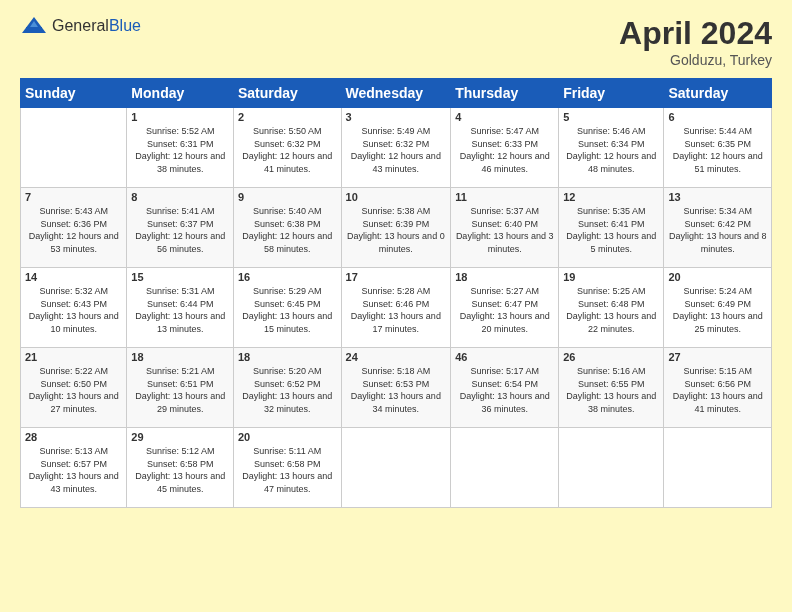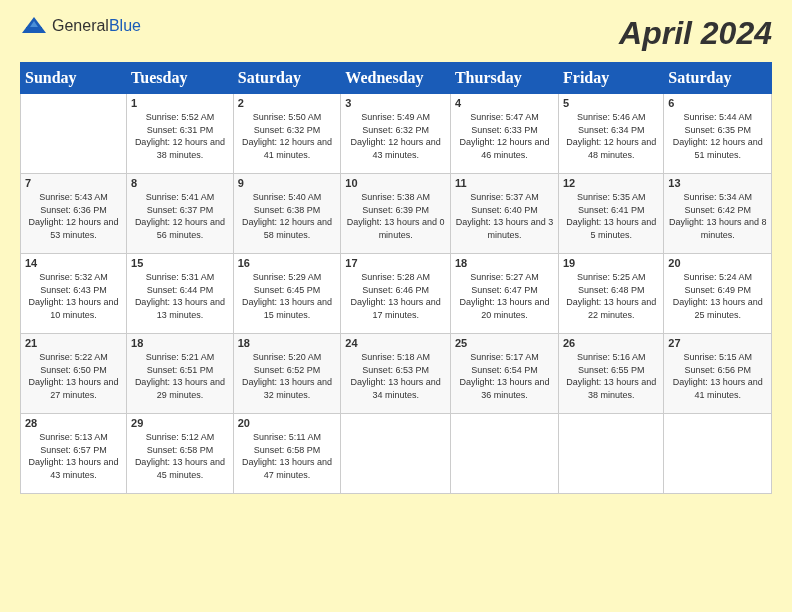--- a/index.html
+++ b/index.html
@@ -33,40 +33,38 @@
       width: 28px;
       height: 22px;
     }
     .title-block {
       text-align: right;
     }
     .title-month {
       font-size: 32px;
       font-weight: bold;
       color: #333;
-      font-style: italic;
     }
     .title-location {
       font-size: 14px;
       color: #555;
     }
     .calendar-table {
       width: 100%;
       border-collapse: collapse;
       font-size: 10px;
     }
     .calendar-table thead tr th {
       background: #1a5cb8;
       color: #fff;
       padding: 6px 4px;
       text-align: left;
-      font-size: 16px;
+      font-size: 14px;
       font-weight: bold;
       border: 1px solid #1a5cb8;
-      font-family: Liberation Serif, serif;
     }
     .calendar-table tbody tr td {
       border: 1px solid #ccc;
       vertical-align: top;
       padding: 3px 4px;
       width: 113px;
       height: 80px;
       background: #fff;
     }
     .calendar-table tbody tr:nth-child(even) td {
@@ -98,28 +96,29 @@
         <polygon points="14,2 26,18 2,18" fill="#1a5cb8"></polygon>
         <polygon points="14,6 22,18 6,18" fill="#4a8fd8"></polygon>
         <rect x="6" y="12" width="16" height="6" fill="#1a5cb8"></rect>
       </svg>
       <div>
         <span class="logo-general">General</span><span class="logo-blue">Blue</span>
       </div>
     </div>
     <div class="title-block">
       <div class="title-month">April 2024</div>
+      <div class="title-location">Golduzu, Turkey</div>
     </div>
   </div>
 
   <table class="calendar-table">
     <thead>
       <tr>
         <th>Sunday</th>
-        <th>Tuesday</th>
+        <th>Monday</th>
         <th>Saturday</th>
         <th>Wednesday</th>
         <th>Thursday</th>
         <th>Friday</th>
         <th>Saturday</th>
       </tr>
     </thead>
     <tbody id="calendar-body">
     <tr>
           <td class="empty-cell"></td>
@@ -219,21 +218,21 @@
           </td>
           <td>
             <div class="day-number">18</div>
             <div class="day-info">Sunrise: 5:20 AM<br>Sunset: 6:52 PM<br>Daylight: 13 hours and 32 minutes.</div>
           </td>
           <td>
             <div class="day-number">24</div>
             <div class="day-info">Sunrise: 5:18 AM<br>Sunset: 6:53 PM<br>Daylight: 13 hours and 34 minutes.</div>
           </td>
           <td>
-            <div class="day-number">25</div>
+            <div class="day-number">46</div>
             <div class="day-info">Sunrise: 5:17 AM<br>Sunset: 6:54 PM<br>Daylight: 13 hours and 36 minutes.</div>
           </td>
           <td>
             <div class="day-number">26</div>
             <div class="day-info">Sunrise: 5:16 AM<br>Sunset: 6:55 PM<br>Daylight: 13 hours and 38 minutes.</div>
           </td>
           <td>
             <div class="day-number">27</div>
             <div class="day-info">Sunrise: 5:15 AM<br>Sunset: 6:56 PM<br>Daylight: 13 hours and 41 minutes.</div>
           </td>

